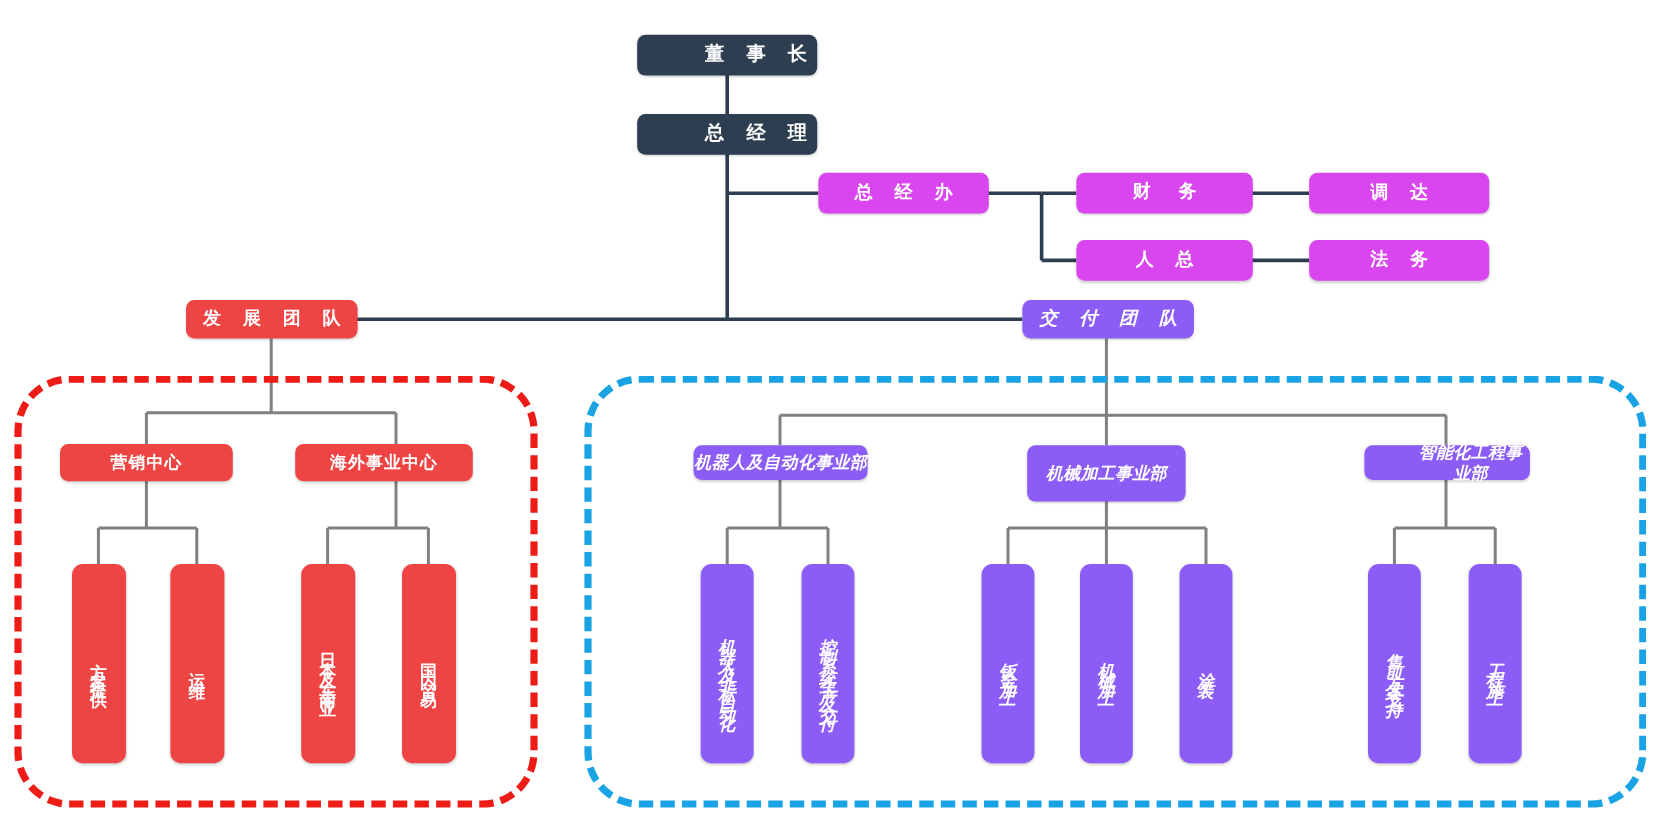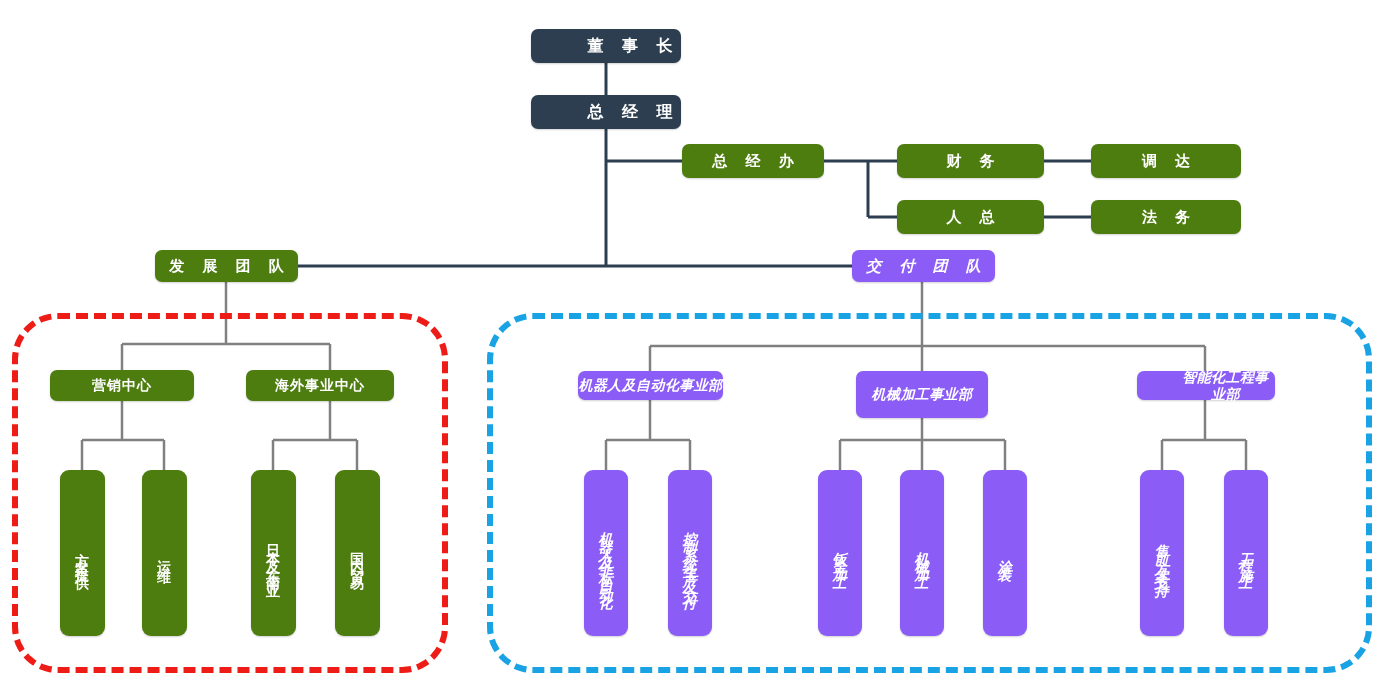--- a/index.html
+++ b/index.html
@@ -26,22 +26,22 @@
     display:flex;align-items:center;justify-content:center;
     color:#ffffff;
     box-sizing:border-box;
     border-radius:7px;
     text-align:center;
     line-height:1.18;
     letter-spacing:0.5px;
     box-shadow:0 1px 2px rgba(0,0,0,.18);
   }
   .navy{background:#2c3e50;padding-left:48px;}
-  .steel{background:#4d7c0f;}
-  .orange{background:#4d7c0f;text-align:right;}
+  .steel{background:#d946ef;}
+  .orange{background:#ef4444;text-align:right;}
   .cyan{background:#8b5cf6;font-style:italic;}
 
   .t-exec{font-size:16px;font-weight:bold;letter-spacing:7px;text-indent:7px;}
   .t-dept{font-size:15px;font-weight:bold;letter-spacing:7px;text-indent:7px;}
   .t-team{font-size:15px;font-weight:bold;letter-spacing:7px;text-indent:7px;}
   .t-center{font-size:14px;font-weight:bold;letter-spacing:1px;}
   .t-div{font-size:14px;font-weight:bold;letter-spacing:0.4px;}
 
   
   .leaf{
@@ -130,21 +130,21 @@
 
   <div class="region region-dev"></div>
   <div class="region region-del"></div>
 
   <div class="node navy t-exec" style="left:531px;top:29px;width:150px;height:34px;">董 事 长</div>
 
   <div class="node navy t-exec" style="left:531px;top:95px;width:150px;height:34px;">总 经 理</div>
 
   <div class="node steel t-dept" style="left:682px;top:144px;width:142px;height:34px;">总 经 办</div>
 
-  <div class="node steel t-dept" style="left:897px;top:144px;width:147px;height:34px;">财  务</div>
+  <div class="node steel t-dept" style="left:897px;top:144px;width:147px;height:34px;font-family:Liberation Mono, monospace;">财  务</div>
   <div class="node steel t-dept" style="left:1091px;top:144px;width:150px;height:34px;">调  达</div>
 
   <div class="node steel t-dept" style="left:897px;top:200px;width:147px;height:34px;">人  总</div>
   <div class="node steel t-dept" style="left:1091px;top:200px;width:150px;height:34px;">法  务</div>
 
   <div class="node orange t-team" style="left:155px;top:250px;width:143px;height:32px;">发 展 团 队</div>
 
   <div class="node cyan t-team" style="left:852px;top:250px;width:143px;height:32px;">交 付 团 队</div>
 
   <div class="node orange t-center" style="left:50px;top:370px;width:144px;height:31px;">营销中心</div>

